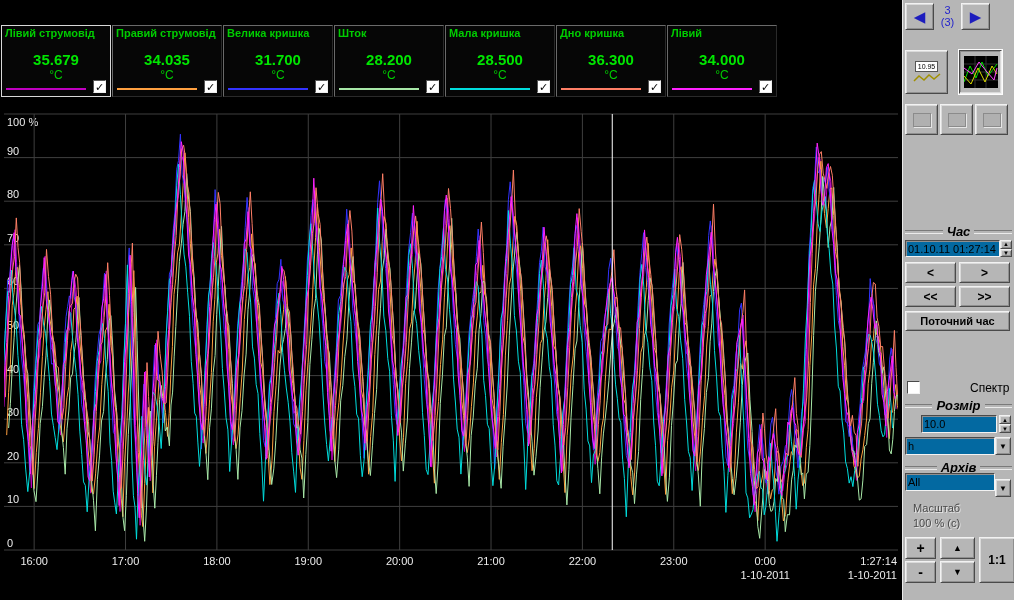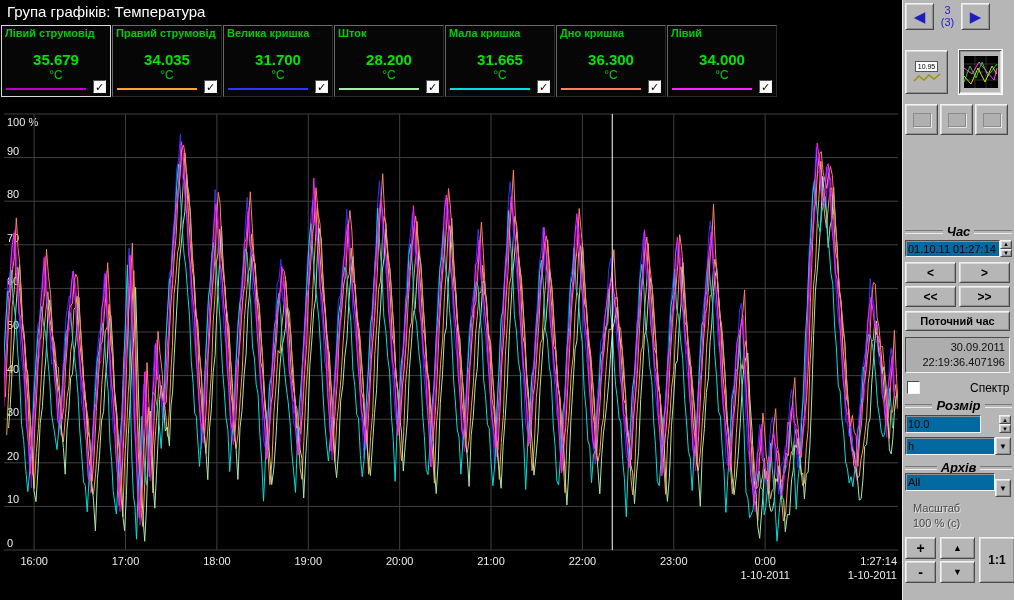--- a/index.html
+++ b/index.html
@@ -50,21 +50,20 @@
     border:1px solid;border-color:#4a4a4a #f2f2f2 #f2f2f2 #4a4a4a;font-size:10px;line-height:11px;text-align:center;}
   .cblabel{position:absolute;font-size:12px;color:#000;margin-left:45px;}
   .combo-btn{width:16px;font-size:8px;}
   .dimlbl{position:absolute;left:10px;width:107px;font-size:11px;color:#4a4a4a;text-shadow:1px 1px 0 #e4e4e4;}
 </style>
 </head>
 <body>
 
 <div id="app">
 
-  <div id="titlebar">Група графіків: Температура</div>
 
   <div id="legend">
       <div class="cell selected">
         <div class="ch-name">Лівий струмовід</div>
         <div class="ch-value">35.679</div>
         <div class="ch-unit">°C</div>
         <div class="ch-line" style="background: rgb(192, 0, 192);"></div>
         <div class="ch-check">✓</div>
       </div>
       <div class="cell">
@@ -83,21 +82,21 @@
       </div>
       <div class="cell">
         <div class="ch-name">Шток</div>
         <div class="ch-value">28.200</div>
         <div class="ch-unit">°C</div>
         <div class="ch-line" style="background: rgb(168, 232, 168);"></div>
         <div class="ch-check">✓</div>
       </div>
       <div class="cell">
         <div class="ch-name">Мала кришка</div>
-        <div class="ch-value">31.665</div>
+        <div class="ch-value">28.500</div>
         <div class="ch-unit">°C</div>
         <div class="ch-line" style="background: rgb(0, 221, 221);"></div>
         <div class="ch-check">✓</div>
       </div>
       <div class="cell">
         <div class="ch-name">Дно кришка</div>
         <div class="ch-value">36.300</div>
         <div class="ch-unit">°C</div>
         <div class="ch-line" style="background: rgb(255, 127, 102);"></div>
         <div class="ch-check">✓</div>
@@ -234,32 +233,28 @@
         </div>
     </div>
 
     <div class="btn bold" style="left:2px;top:262px;width:51px;height:21px">&lt;</div>
     <div class="btn bold" style="left:56px;top:262px;width:51px;height:21px">&gt;</div>
     <div class="btn bold" style="left:2px;top:286px;width:51px;height:21px">&lt;&lt;</div>
     <div class="btn bold" style="left:56px;top:286px;width:51px;height:21px">&gt;&gt;</div>
 
     <div class="btn bold" style="left:2px;top:311px;width:105px;height:20px;font-size:11px">Поточний час</div>
 
-    <div class="display" style="left:2px;top:337px;width:105px;height:36px">
-      <div>30.09.2011</div>
-      <div>22:19:36.407196</div>
-    </div>
 
     <div class="cb" style="left:4px;top:381px"></div>
     <div class="cblabel" style="left:22px;top:381px">Спектр</div>
 
     <div class="grp" style="top:398px">
       <span>Розмір</span>
     </div>
-    <div class="field" style="left:2px;top:415px;width:76px;height:18px">
+    <div class="field" style="left:18px;top:415px;width:76px;height:18px">
       <span>10.0</span>
     </div>
     <div class="spin" style="left:96px;top:415px;height:18px">
       <div class="btn">
           <span>▲</span>
         </div>
       <div class="btn">
           <span>▼</span>
         </div>
     </div>

